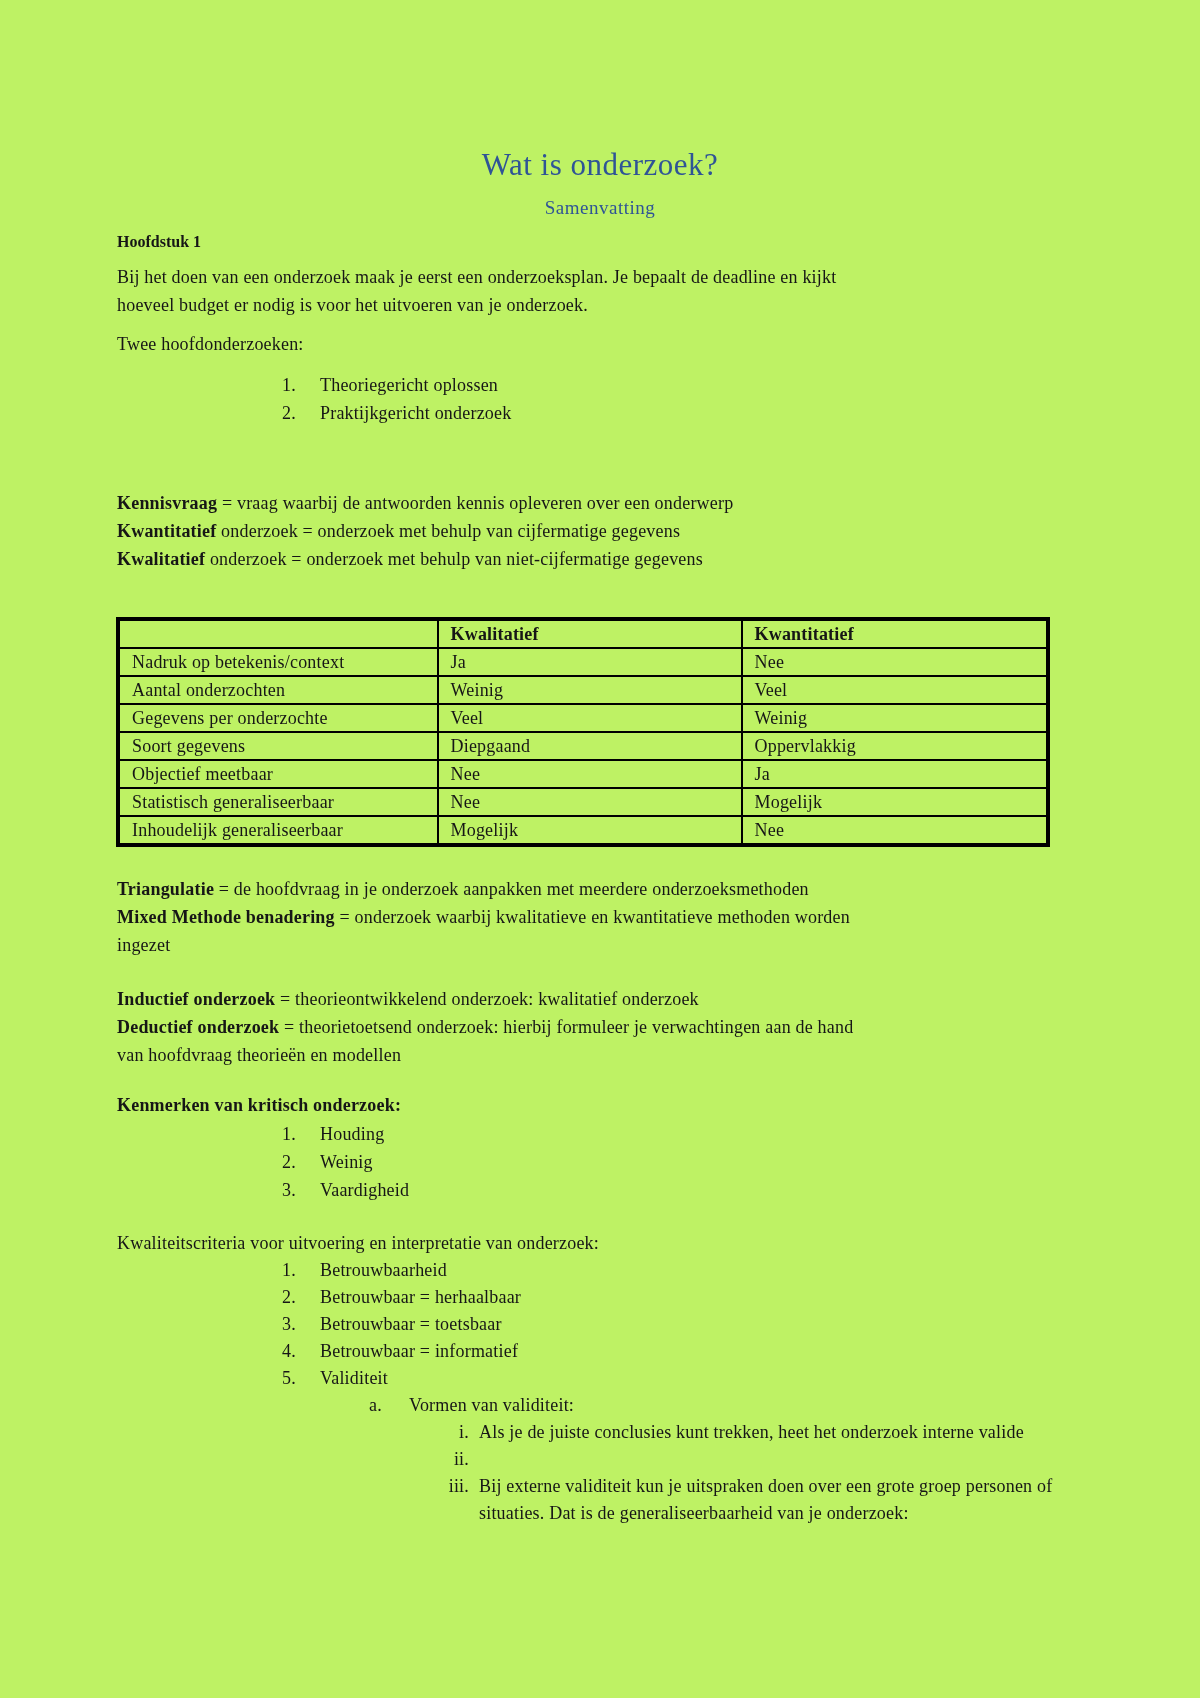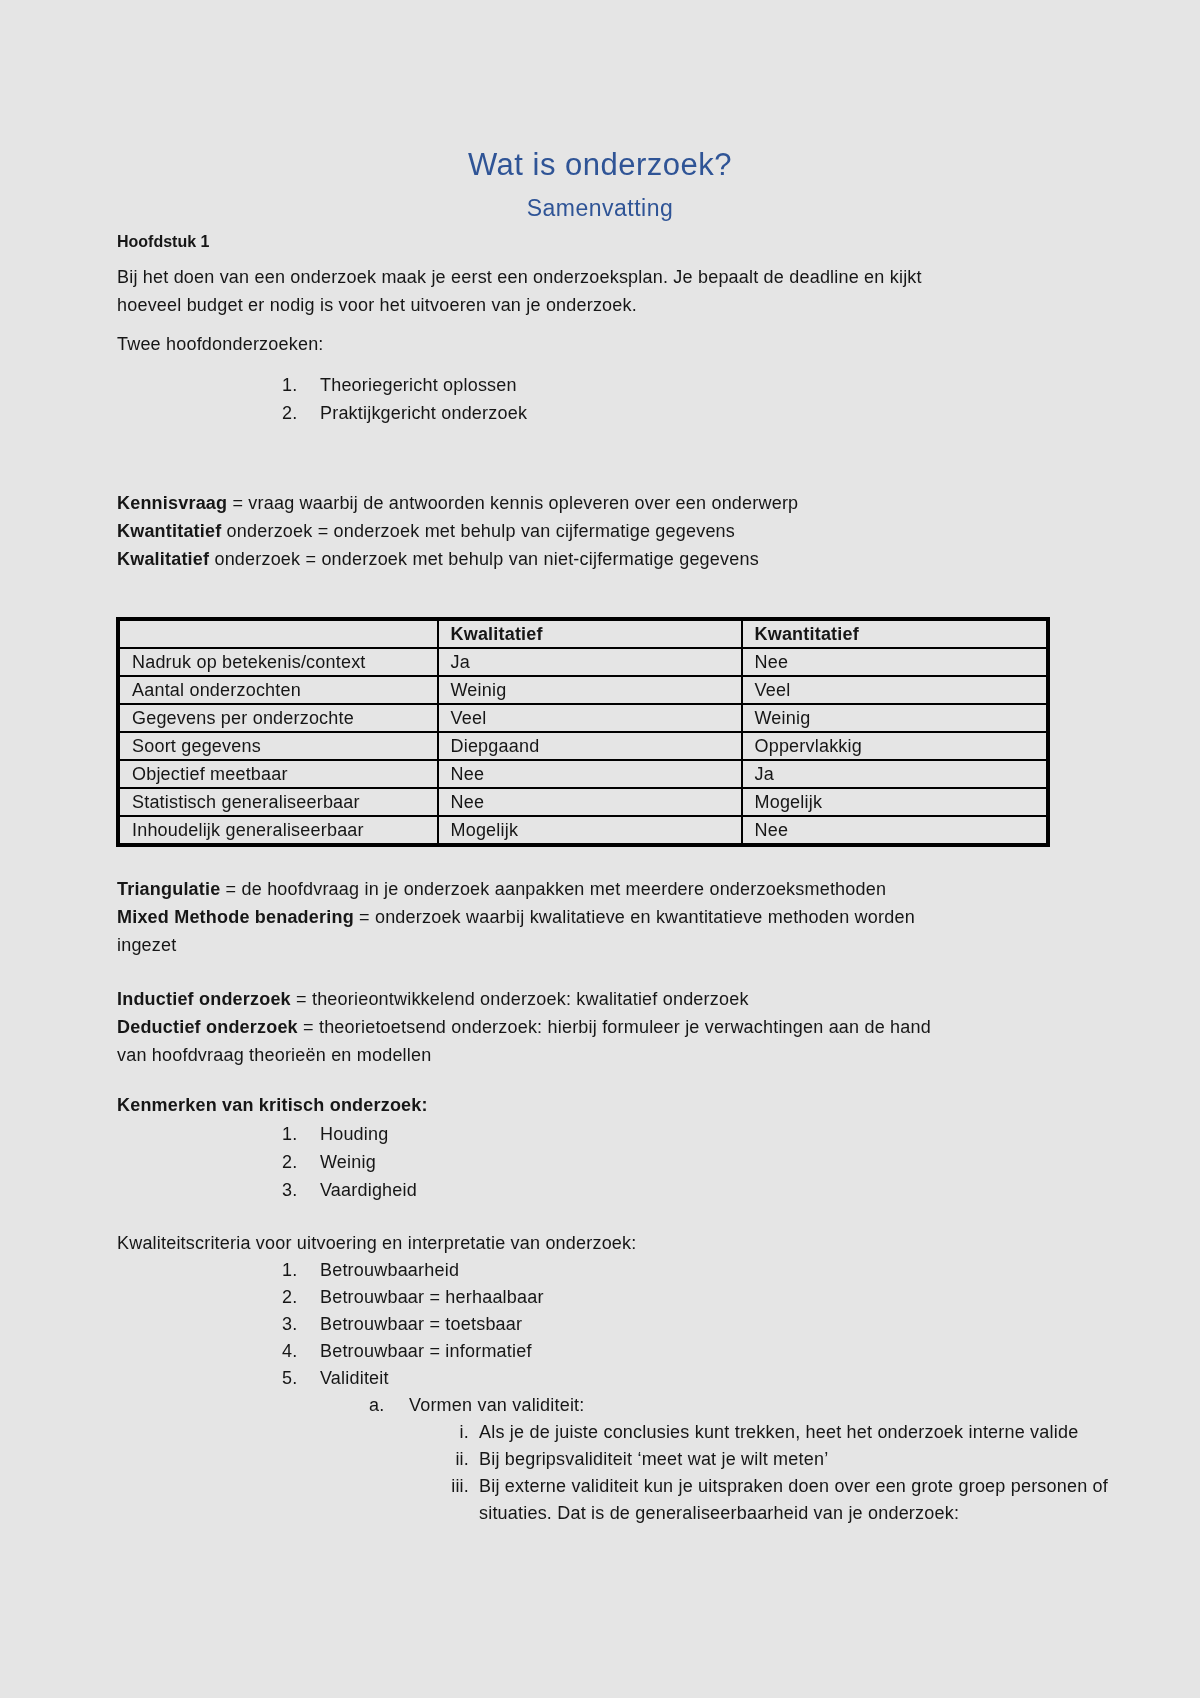--- a/index.html
+++ b/index.html
@@ -1,35 +1,35 @@
 <!DOCTYPE html>
 <html><head>
 <meta charset="utf-8">
 <style>
   html,body{margin:0;padding:0;background:#ffffff;}
   .page{
     position:relative;
     width:1200px;height:1698px;
-    background:#e5e5e5;
-    font-family:Liberation Sans, sans-serif;
+    background:#bef264;
+    font-family:Liberation Serif, serif;
     color:#161616;
     overflow:hidden;
   }
   .abs{position:absolute;left:117px;right:100px;}
   .doc-title{
     top:144px;left:0;right:0;
     text-align:center;
     font-size:31px;line-height:42px;
     color:#2F5496;
     letter-spacing:0.5px;
   }
   .doc-subtitle{
     top:192px;left:0;right:0;
     text-align:center;
-    font-size:23px;line-height:32px;
+    font-size:19px;line-height:32px;
     color:#2F5496;
     letter-spacing:0.5px;
   }
   .chapter{
     top:229px;
     font-size:16px;line-height:26px;
     font-weight:bold;
   }
   .body-text{font-size:18px;line-height:28px;letter-spacing:0.2px;}
   .line{white-space:nowrap;}
@@ -206,21 +206,20 @@
     <div class="li2">
       <span class="num">a.</span>
       <span>Vormen van validiteit:</span>
     </div>
     <div class="li3">
       <span class="num">i.</span>
       <span>Als je de juiste conclusies kunt trekken, heet het onderzoek interne valide</span>
     </div>
     <div class="li3">
       <span class="num">ii.</span>
-      <span>Bij begripsvaliditeit ‘meet wat je wilt meten’</span>
     </div>
     <div class="li3">
       <span class="num">iii.</span>
       <span>
         <span class="line" style="display:block">Bij externe validiteit kun je uitspraken doen over een grote groep personen of</span>
         <span class="line" style="display:block">situaties. Dat is de generaliseerbaarheid van je onderzoek:</span>
       </span>
     </div>
   </div>
 

